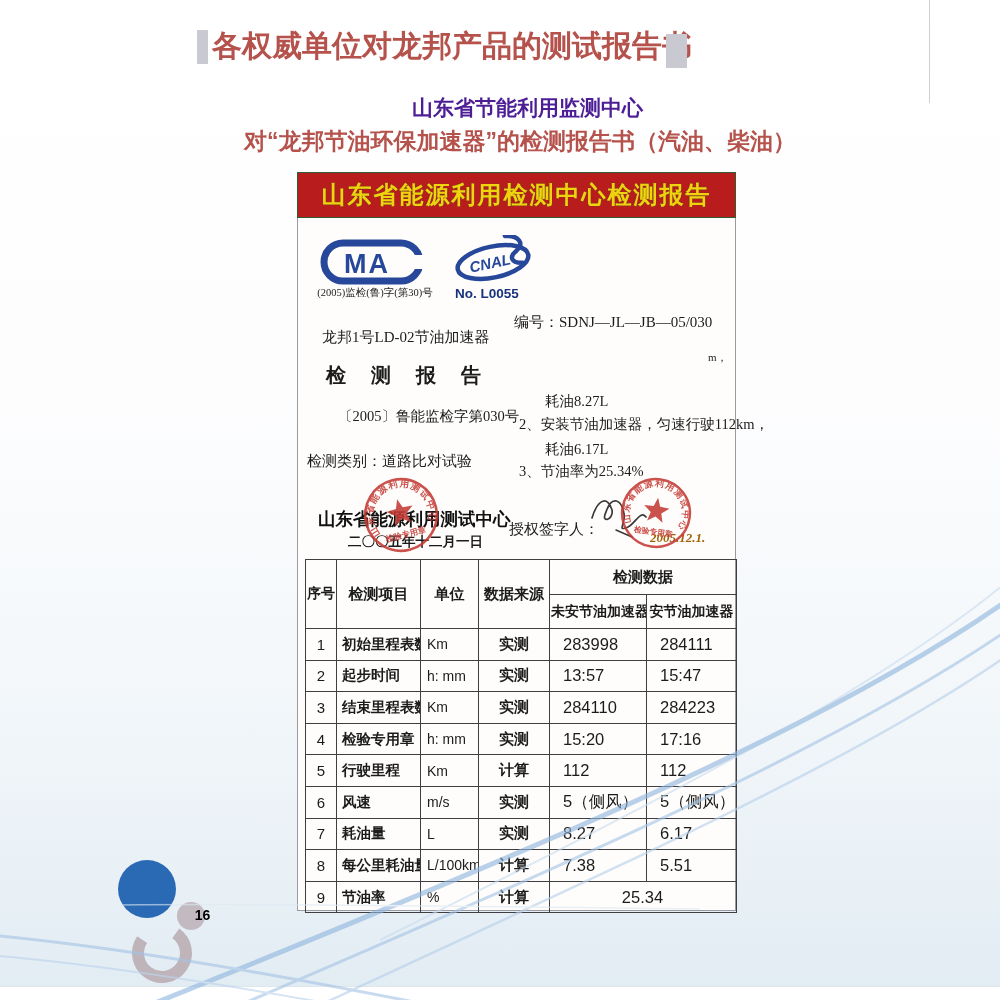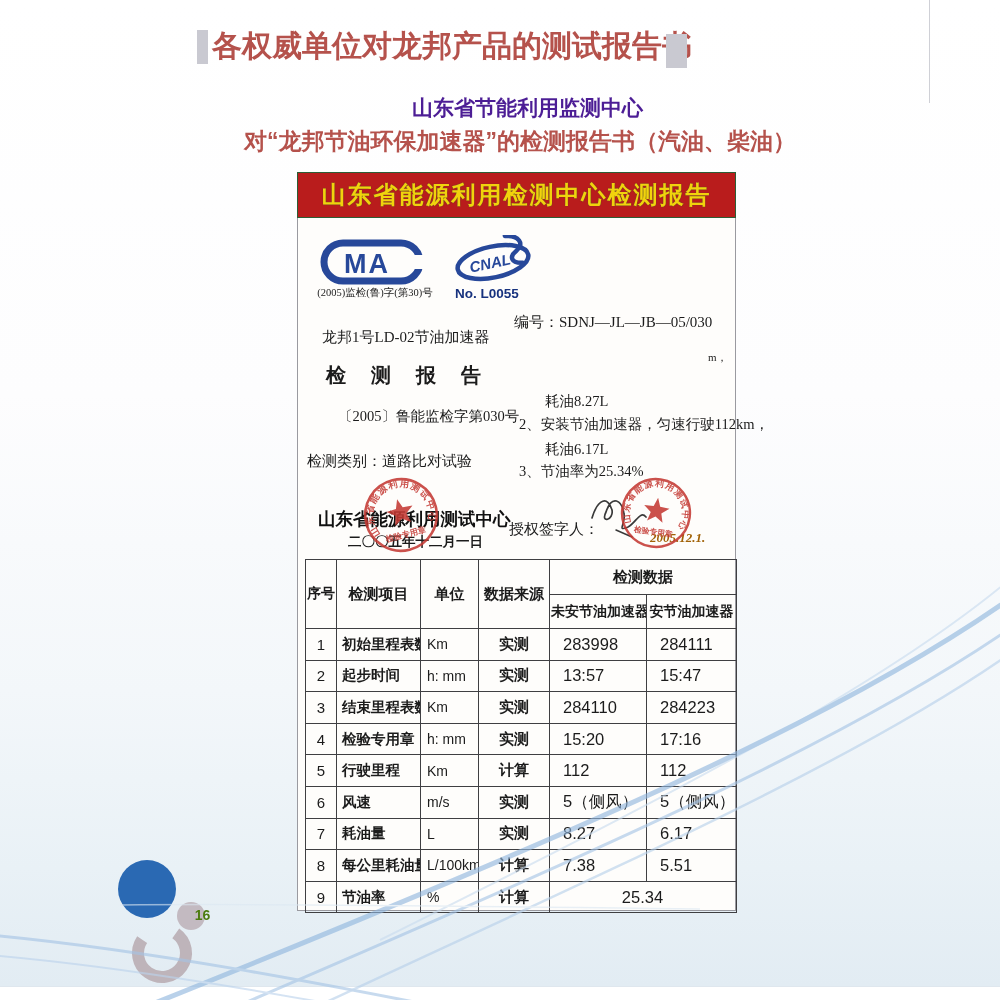--- a/index.html
+++ b/index.html
@@ -11,21 +11,21 @@
   }
   .abs{position:absolute;}
   
   .bg-wash{left:0;top:0;width:1000px;height:986px;z-index:0;
     background:linear-gradient(180deg,#ffffff 0%,#fdfdfe 40%,#f3f7fa 70%,#e9f1f6 88%,#e2ecf3 100%);
     border-bottom:1px solid #dfe7ee;}
   .edge-line{left:929px;top:0;width:1px;height:103px;background:#cfd0d6;z-index:2;}
   .bg-deco{left:0;top:0;z-index:1;}
   .curves{left:0;top:0;z-index:50;pointer-events:none;opacity:.62;}
   
-  .page-num{left:178px;top:907px;width:49px;text-align:center;color:#4d7c0f;
+  .page-num{left:178px;top:907px;width:49px;text-align:center;color:#000000;
     font-family:"Liberation Sans",sans-serif;font-size:14px;font-weight:bold;z-index:3;}
   
   .sq{background:#c9c9d1;z-index:10;}
   .sq-l{left:197px;top:30px;width:11px;height:34px;}
   .sq-r{left:666px;top:34px;width:21px;height:34px;}
   .page-title{left:212px;top:26px;z-index:10;font-family:"Liberation Sans","DejaVu Sans",sans-serif;
     font-size:30px;font-weight:bold;color:#b5524c;white-space:nowrap;}
   .subtitle1{left:412px;top:94px;z-index:10;font-family:"Liberation Sans",sans-serif;
     font-size:21px;font-weight:bold;color:#4c1d95;white-space:nowrap;}
   .subtitle2{left:244px;top:126px;z-index:10;font-family:"Liberation Sans",sans-serif;

